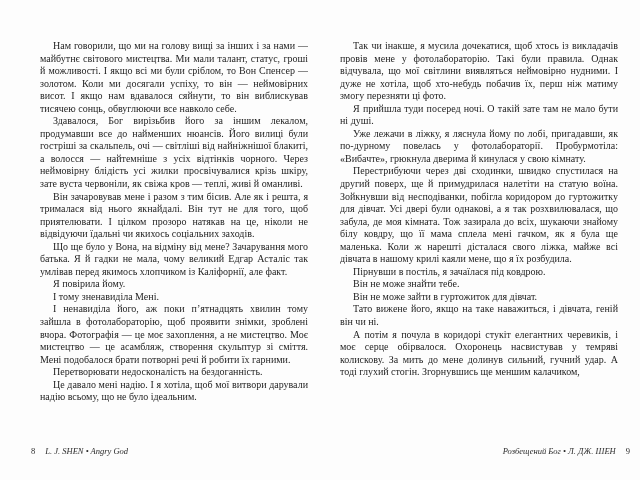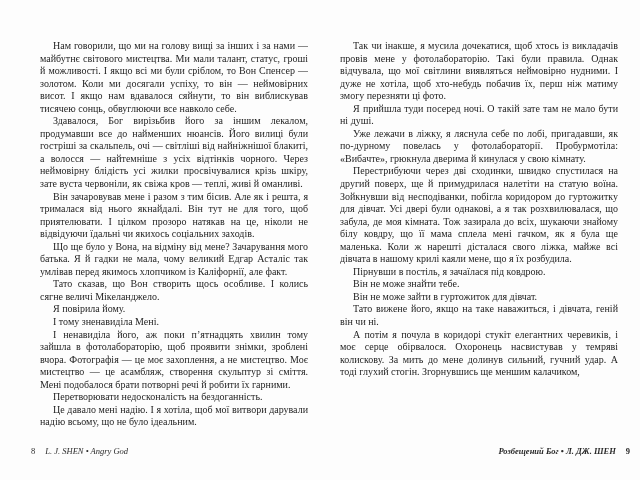--- a/index.html
+++ b/index.html
@@ -37,50 +37,49 @@
   .footer {
     position: absolute;
     top: 446px;
     font-size: 8.5px;
     line-height: 10px;
     font-style: italic;
     color: #2a2a2a;
     white-space: nowrap;
   }
   .footer.left  { left: 31px; }
-  .footer.right { right: 10px; text-align: center; font-weight: bold; }
+  .footer.right { right: 10px; text-align: center; }
   .footer .pagenum {
     font-style: normal;
     font-family: "Liberation Serif", "DejaVu Serif", serif;
   }
   .footer.left .pagenum  { margin-right: 10px; }
   .footer.right .pagenum { margin-left: 10px; }
 </style>
 </head>
 <body>
 
 <div class="spread">
 
   <div class="page-text left">
       <p class="para">Нам говорили, що ми на голову вищі за інших і за нами — майбутнє світового мистецтва. Ми мали талант, статус, гроші й можливості. І якщо всі ми були сріблом, то Вон Спенсер — золотом. Коли ми досягали успіху, то він — неймовірних висот. І якщо нам вдавалося сяйнути, то він виблискував тисячею сонць, обвуглюючи все навколо себе.</p>
       <p class="para">Здавалося, Бог вирізьбив його за іншим лекалом, продумавши все до найменших нюансів. Його вилиці були гостріші за скальпель, очі — світліші від найніжнішої блакиті, а волосся — найтемніше з усіх відтінків чорного. Через неймовірну блідість усі жилки просвічувалися крізь шкіру, зате вуста червоніли, як свіжа кров — теплі, живі й оманливі.</p>
       <p class="para">Він зачаровував мене і разом з тим бісив. Але як і решта, я трималася від нього якнайдалі. Він тут не для того, щоб приятелювати. І цілком прозоро натякав на це, ніколи не відвідуючи їдальні чи якихось соціальних заходів.</p>
       <p class="para">Що ще було у Вона, на відміну від мене? Зачарування мого батька. Я й гадки не мала, чому великий Едгар Асталіс так умлівав перед якимось хлопчиком із Каліфорнії, але факт.</p>
-      <p class="para">Тато сказав, що Вон створить щось особливе. І колись сягне величі Мікеланджело.</p>
       <p class="para">Я повірила йому.</p>
       <p class="para">І тому зненавиділа Мені.</p>
       <p class="para">І ненавиділа його, аж поки п’ятнадцять хвилин тому зайшла в фотолабораторію, щоб проявити знімки, зроблені вчора. Фотографія — це моє захоплення, а не мистецтво. Моє мистецтво — це асамбляж, створення скульптур зі сміття. Мені подобалося брати потворні речі й робити їх гарними.</p>
       <p class="para">Перетворювати недосконалість на бездоганність.</p>
       <p class="para">Це давало мені надію. І я хотіла, щоб мої витвори дарували надію всьому, що не було ідеальним.</p>
     </div>
 
   <div class="page-text right">
       <p class="para">Так чи інакше, я мусила дочекатися, щоб хтось із викладачів провів мене у фотолабораторію. Такі були правила. Однак відчувала, що мої світлини виявляться неймовірно нудними. І дуже не хотіла, щоб хто-небудь побачив їх, перш ніж матиму змогу перезняти ці фото.</p>
       <p class="para">Я прийшла туди посеред ночі. О такій зате там не мало бути ні душі.</p>
-      <p class="para">Уже лежачи в ліжку, я ляснула себе по лобі, пригадавши, як по-дурному повелась у фотолабораторії. Пробурмотіла: «Вибачте», грюкнула дверима й кинулася у свою кімнату.</p>
+      <p class="para">Уже лежачи в ліжку, я ляснула йому по лобі, пригадавши, як по-дурному повелась у фотолабораторії. Пробурмотіла: «Вибачте», грюкнула дверима й кинулася у свою кімнату.</p>
       <p class="para">Перестрибуючи через дві сходинки, швидко спустилася на другий поверх, ще й примудрилася налетіти на статую воїна. Зойкнувши від несподіванки, побігла коридором до гуртожитку для дівчат. Усі двері були однакові, а я так розхвилювалася, що забула, де моя кімната. Тож зазирала до всіх, шукаючи знайому білу ковдру, що її мама сплела мені гачком, як я була ще маленька. Коли ж нарешті дісталася свого ліжка, майже всі дівчата в нашому крилі каяли мене, що я їх розбудила.</p>
       <p class="para">Пірнувши в постіль, я зачаїлася під ковдрою.</p>
       <p class="para italic">Він не може знайти тебе.</p>
       <p class="para italic">Він не може зайти в гуртожиток для дівчат.</p>
       <p class="para italic">Тато вижене його, якщо на таке наважиться, і дівчата, геній він чи ні.</p>
       <p class="para">А потім я почула в коридорі стукіт елегантних черевиків, і моє серце обірвалося. Охоронець насвистував у темряві колискову. За мить до мене долинув сильний, гучний удар. А тоді глухий стогін. Згорнувшись ще меншим калачиком,</p>
     </div>
 
   <div class="footer left">
     <span class="pagenum">8</span><span>L. J. SHEN • Angry God</span>

